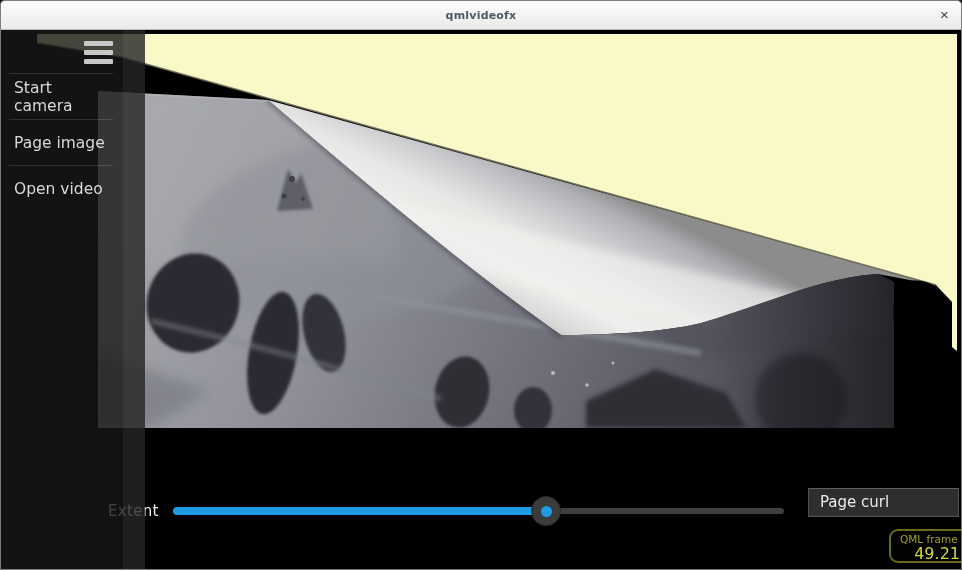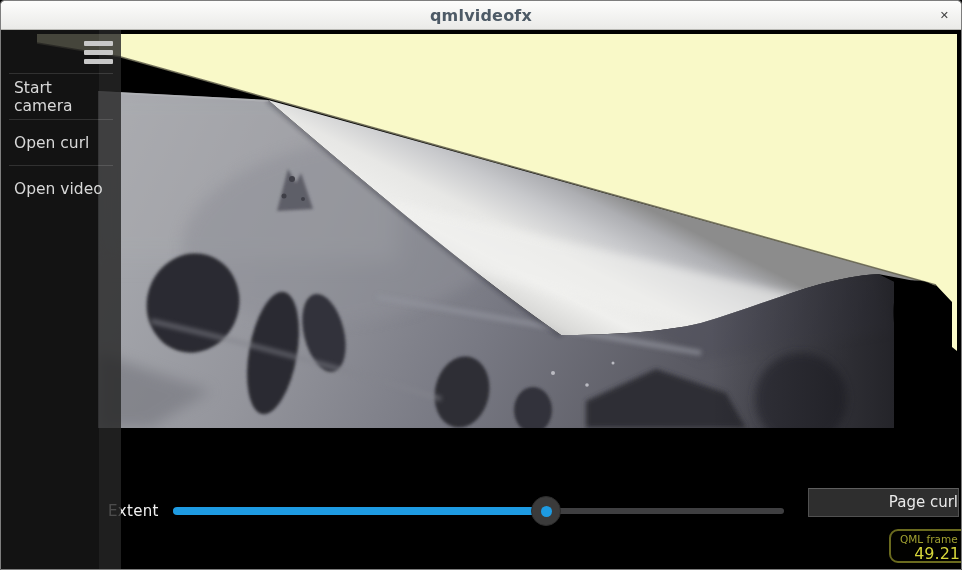--- a/index.html
+++ b/index.html
@@ -11,31 +11,31 @@
   }
   
   .titlebar{
     position:absolute;left:0;top:0;width:100%;height:29px;z-index:40;
     background:linear-gradient(#fdfdfc,#eaeae8);
     border-bottom:1px solid #b9b9b5;box-sizing:border-box;
     border-radius:3px 3px 0 0;
   }
   .titlebar .title{
     position:absolute;left:0;top:0;width:100%;height:29px;line-height:29px;
-    text-align:center;font-size:16px;font-weight:bold;color:#4d5a66;letter-spacing:.2px;border-radius:10px;
+    text-align:center;font-size:11px;font-weight:bold;color:#4d5a66;letter-spacing:.2px;border-radius:10px;
   }
   .close-btn{
     position:absolute;right:12px;top:0;height:29px;display:flex;align-items:center;
     font-size:11px;font-weight:bold;color:#3f3f3f;cursor:default;
   }
   
   .scene{position:absolute;left:0;top:0;width:962px;height:570px;z-index:1;}
   
   .sidebar{
-    position:absolute;left:0;top:29px;width:120px;height:541px;z-index:20;
+    position:absolute;left:0;top:29px;width:144px;height:541px;z-index:20;
     background:rgba(24,24,24,0.80);
   }
   .sidebar .edge-glow{
     position:absolute;right:0;top:0;width:22px;height:100%;
     background:rgba(255,255,255,0.05);
   }
   .hamburger{position:absolute;left:83px;top:9px;width:30px;height:28px;}
   .hamburger .bar{position:absolute;left:0;width:29px;height:5px;background:#c8c8c8;border-radius:1px;}
   .hamburger .b1{top:2px}.hamburger .b2{top:11px}.hamburger .b3{top:20px}
   .menu{position:absolute;left:0;top:43px;width:120px;}
@@ -61,21 +61,21 @@
   }
   .slider-handle{
     position:absolute;top:495px;width:30px;height:30px;border-radius:50%;
     background:#3b3b3b;border:1px solid #2c2c2c;box-sizing:border-box;
     display:flex;align-items:center;justify-content:center;
   }
   .slider-dot{width:11px;height:11px;border-radius:50%;background:#1e9be2;}
   .effect-btn{
     position:absolute;left:807px;top:487px;width:151px;height:29px;box-sizing:border-box;
     background:#2e2e2e;border:1px solid #515151;border-top-color:#5f5f5f;
-    color:#eaeaea;font-size:15px;line-height:26px;cursor:default;text-align:right;
+    color:#eaeaea;font-size:15px;line-height:26px;padding-left:11px;cursor:default;
   }
   .fps-box{
     position:absolute;left:888px;top:528px;width:86px;height:34px;box-sizing:border-box;
     background:#020200;border:2px solid #6a6a1e;border-radius:9px;
   }
   .fps-label{margin:2px 0 0 9px;font-size:10.5px;color:#a0a030;white-space:nowrap;}
   .fps-value{margin:-1px 13px 0 0;font-size:16px;color:#d6d63a;text-align:right;}
 </style>
 </head>
 <body>
@@ -173,21 +173,21 @@
 
   <div class="sidebar">
     <div class="edge-glow"></div>
     <div class="hamburger">
       <div class="bar b1"></div>
       <div class="bar b2"></div>
       <div class="bar b3"></div>
     </div>
     <div class="menu">
       <div class="menu-item">Start camera</div>
-      <div class="menu-item">Open curl</div>
+      <div class="menu-item">Page image</div>
       <div class="menu-item">Open video</div>
     </div>
   </div>
 
   <div class="controls">
     <div class="extent-label">Extent</div>
     <div class="track-base"></div>
     <div class="track-fill" style="width: 373px;"></div>
     <div class="slider-handle" style="left: 530px;">
       <div class="slider-dot"></div>

